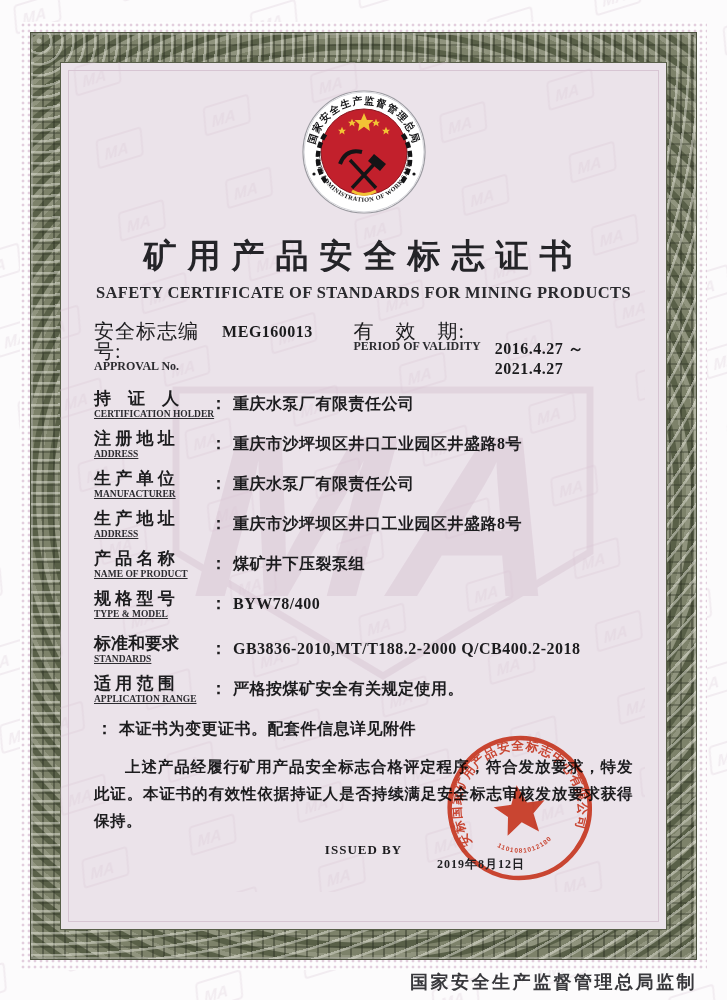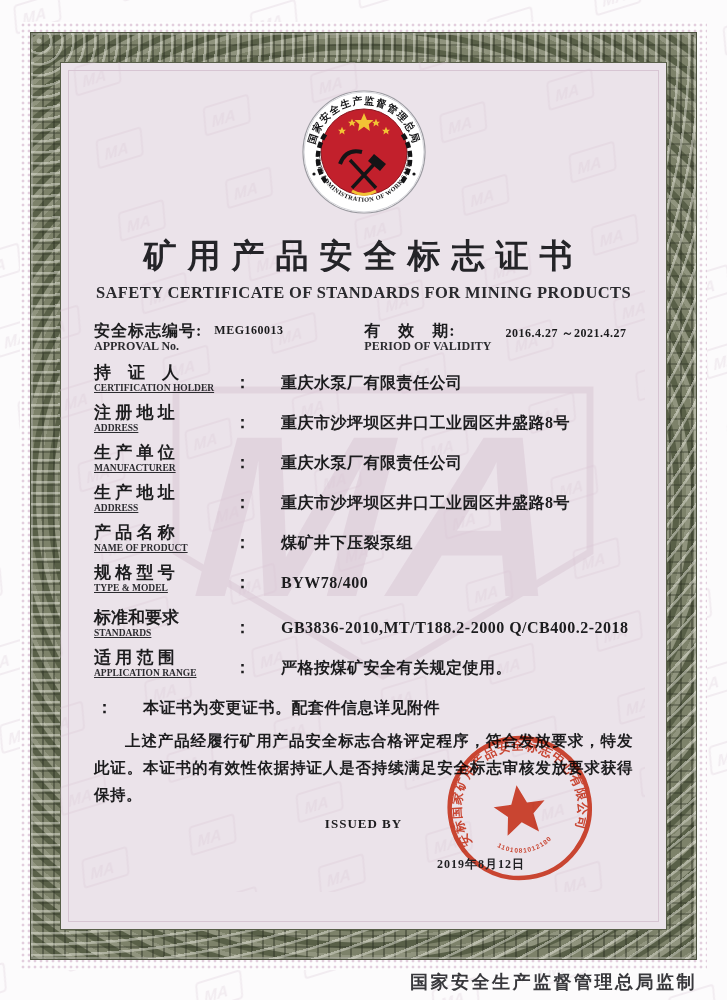--- a/index.html
+++ b/index.html
@@ -26,29 +26,29 @@
   .paper-tiles{position:absolute;inset:0;z-index:0;pointer-events:none;}
   .bigwm{position:absolute;left:108px;top:322px;z-index:0;opacity:.5;pointer-events:none;}
   .content{position:relative;z-index:2;}
   
   .emblem-wrap{text-align:center;margin-top:12px;}
   .title{margin-top:16px;text-align:center;font-size:33px;font-weight:bold;letter-spacing:11px;color:#242428;}
   .subtitle{margin-top:4px;text-align:center;font-size:16.5px;font-weight:bold;letter-spacing:.4px;color:#2a2a2e;}
   
   .toprow{display:flex;margin-top:18px;align-items:flex-start;}
   .lblblock{display:inline-block;}
-  .lbl-zh{font-size:16px;font-weight:bold;letter-spacing:1px;line-height:20px;}
+  .lbl-zh{font-size:20px;font-weight:normal;letter-spacing:1px;line-height:20px;}
   .lbl-en{font-size:12px;font-weight:bold;line-height:11px;color:#2c2c30;white-space:nowrap;
           font-family:"Liberation Serif","DejaVu Serif",serif;}
-  .val{font-size:12px;font-weight:bold;letter-spacing:.5px;}
+  .val{font-size:16px;font-weight:bold;letter-spacing:.5px;}
   .toprow .v1{margin-left:12px;margin-top:2px;width:150px;}
-  .toprow .v2{margin-left:14px;margin-top:4px;}
+  .toprow .v2{margin-left:14px;margin-top:18px;}
   
   .fields{margin-top:10px;}
-  .frow{display:flex;align-items:flex-end;margin-bottom:9px;min-height:31px;gap:24px;}
+  .frow{display:flex;align-items:center;margin-bottom:9px;min-height:31px;}
   .flabel{width:114px;flex:none;}
   .fl-zh{font-size:17px;font-weight:bold;line-height:21px;white-space:pre;}
   .fl-en{font-size:9.5px;font-weight:bold;line-height:10px;color:#2c2c30;white-space:nowrap;text-decoration:underline;}
   .fcolon{flex:none;font-size:17px;font-weight:bold;line-height:21px;margin:0 6px 0 2px;}
   .fvalue{font-size:16px;font-weight:bold;line-height:21px;letter-spacing:.5px;}
   .gap-top{margin-top:14px;}
   
   .statement{margin-top:8px;font-size:15.5px;font-weight:bold;line-height:27px;
              text-indent:2em;text-align:justify;letter-spacing:.5px;}
   .issuer{margin-top:8px;text-align:center;}

